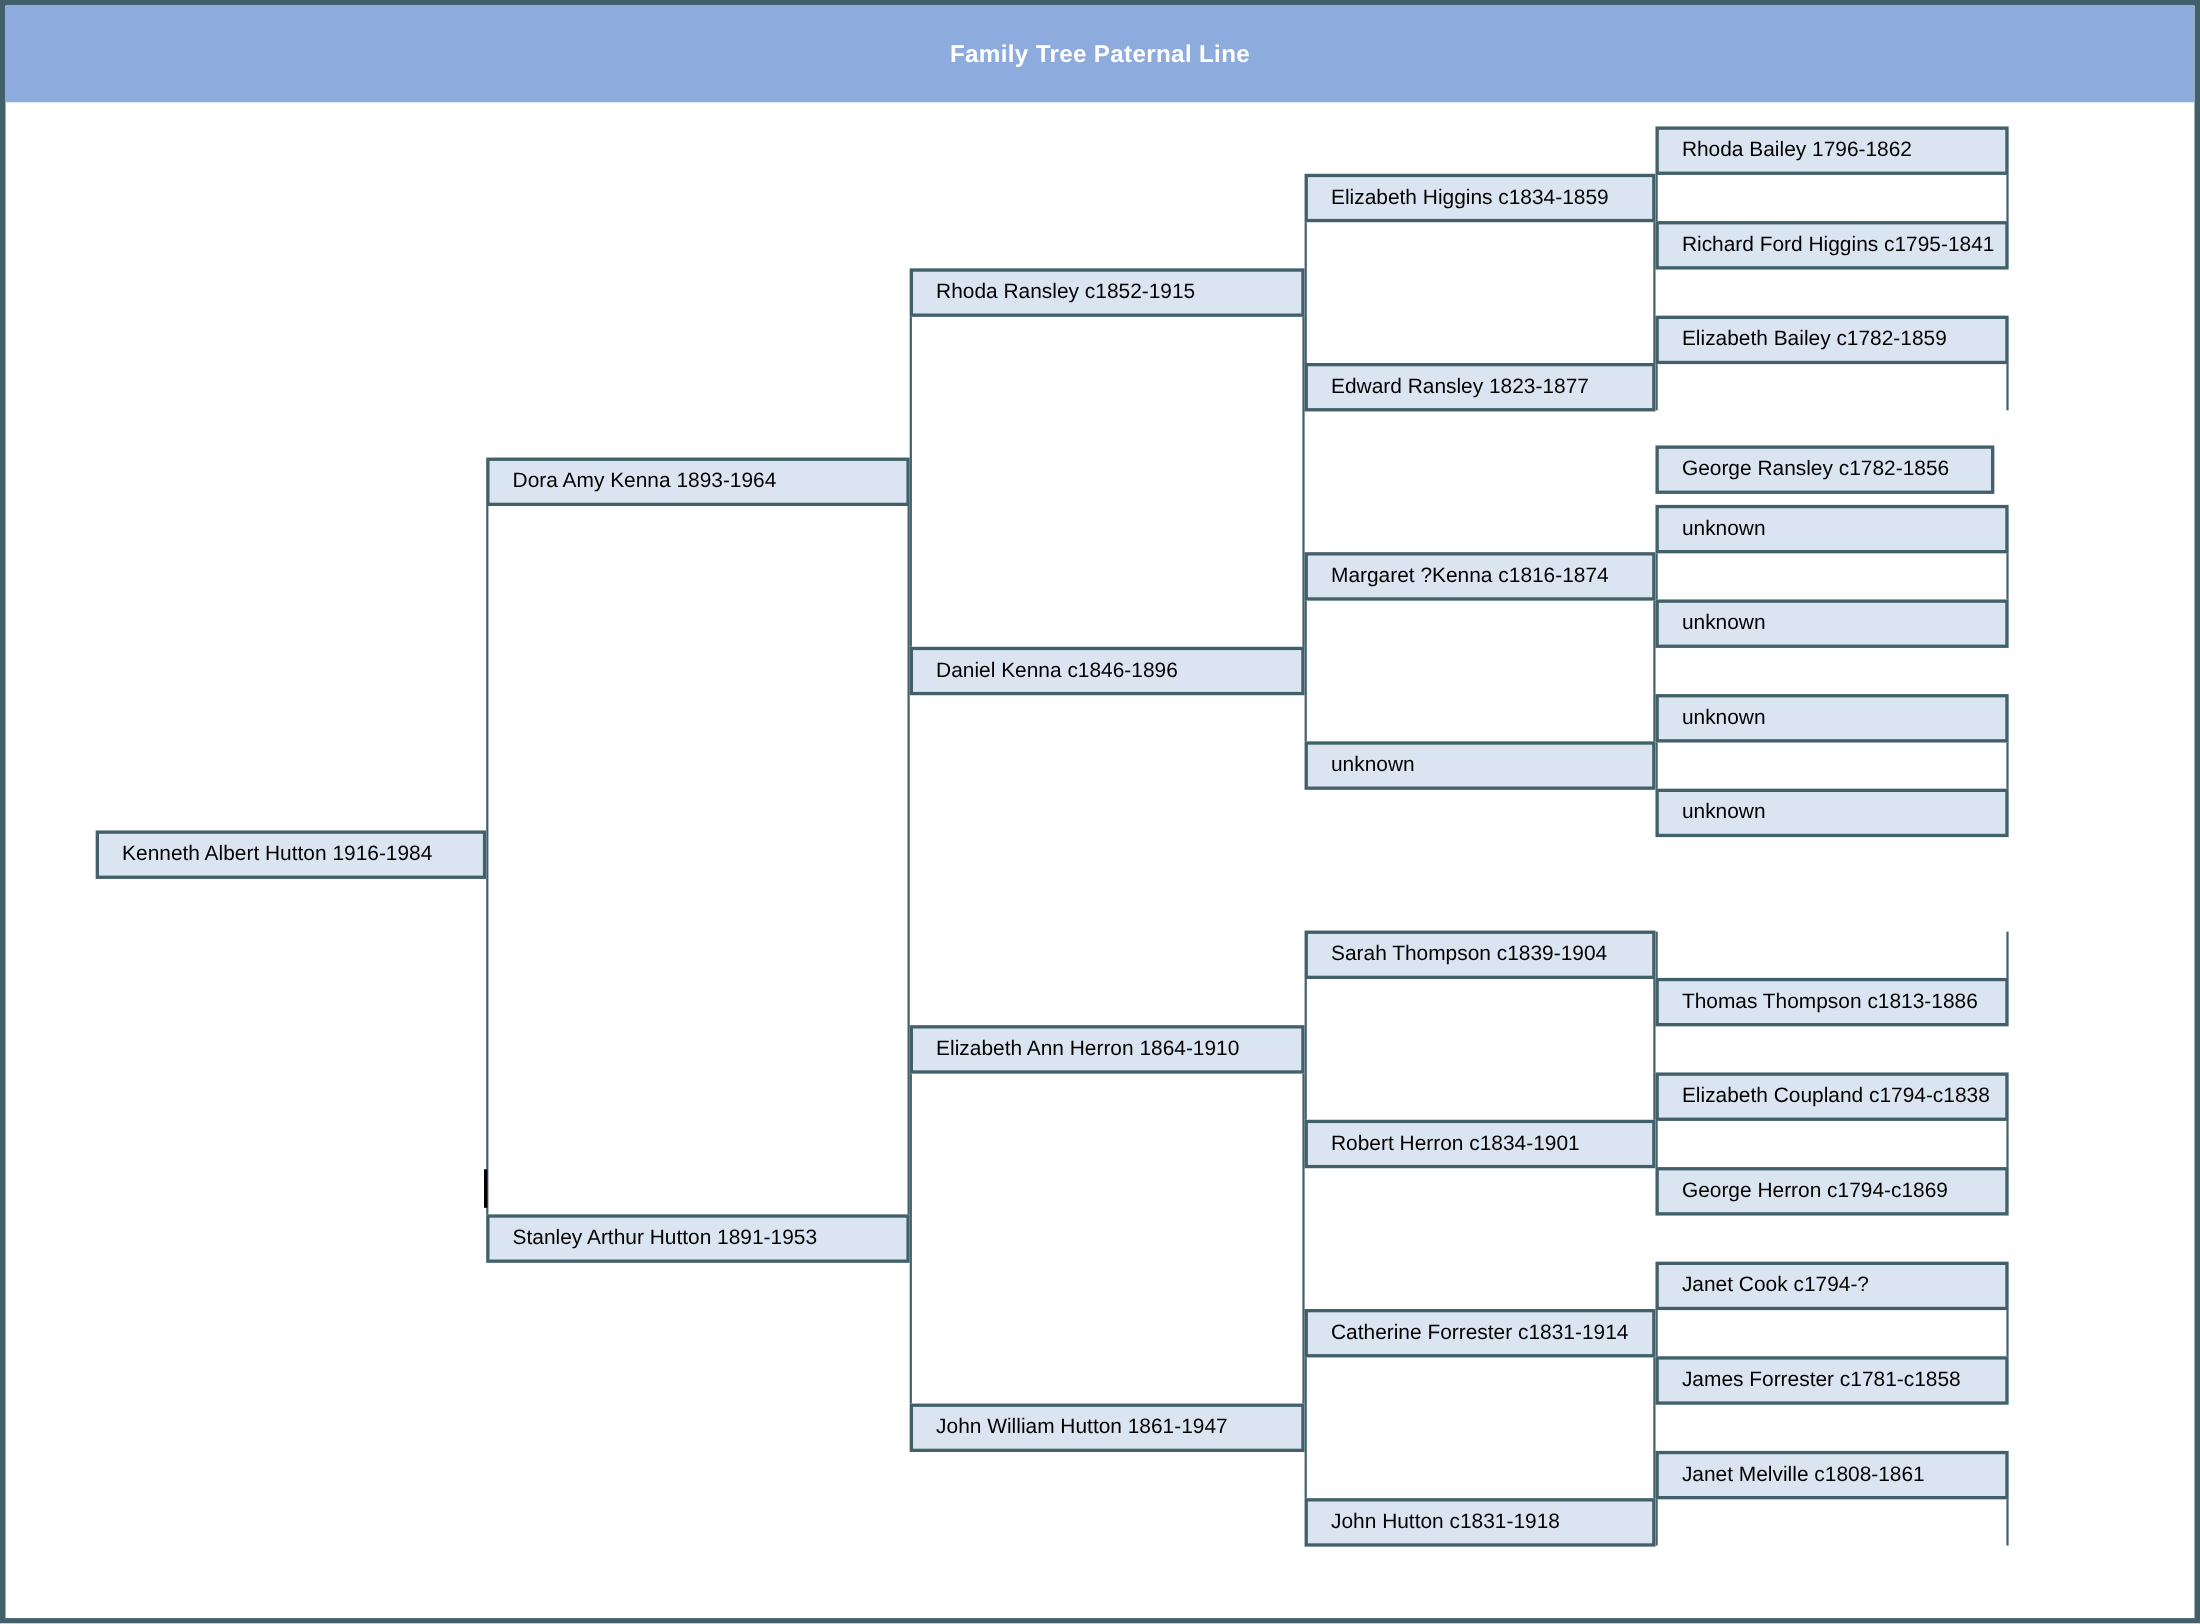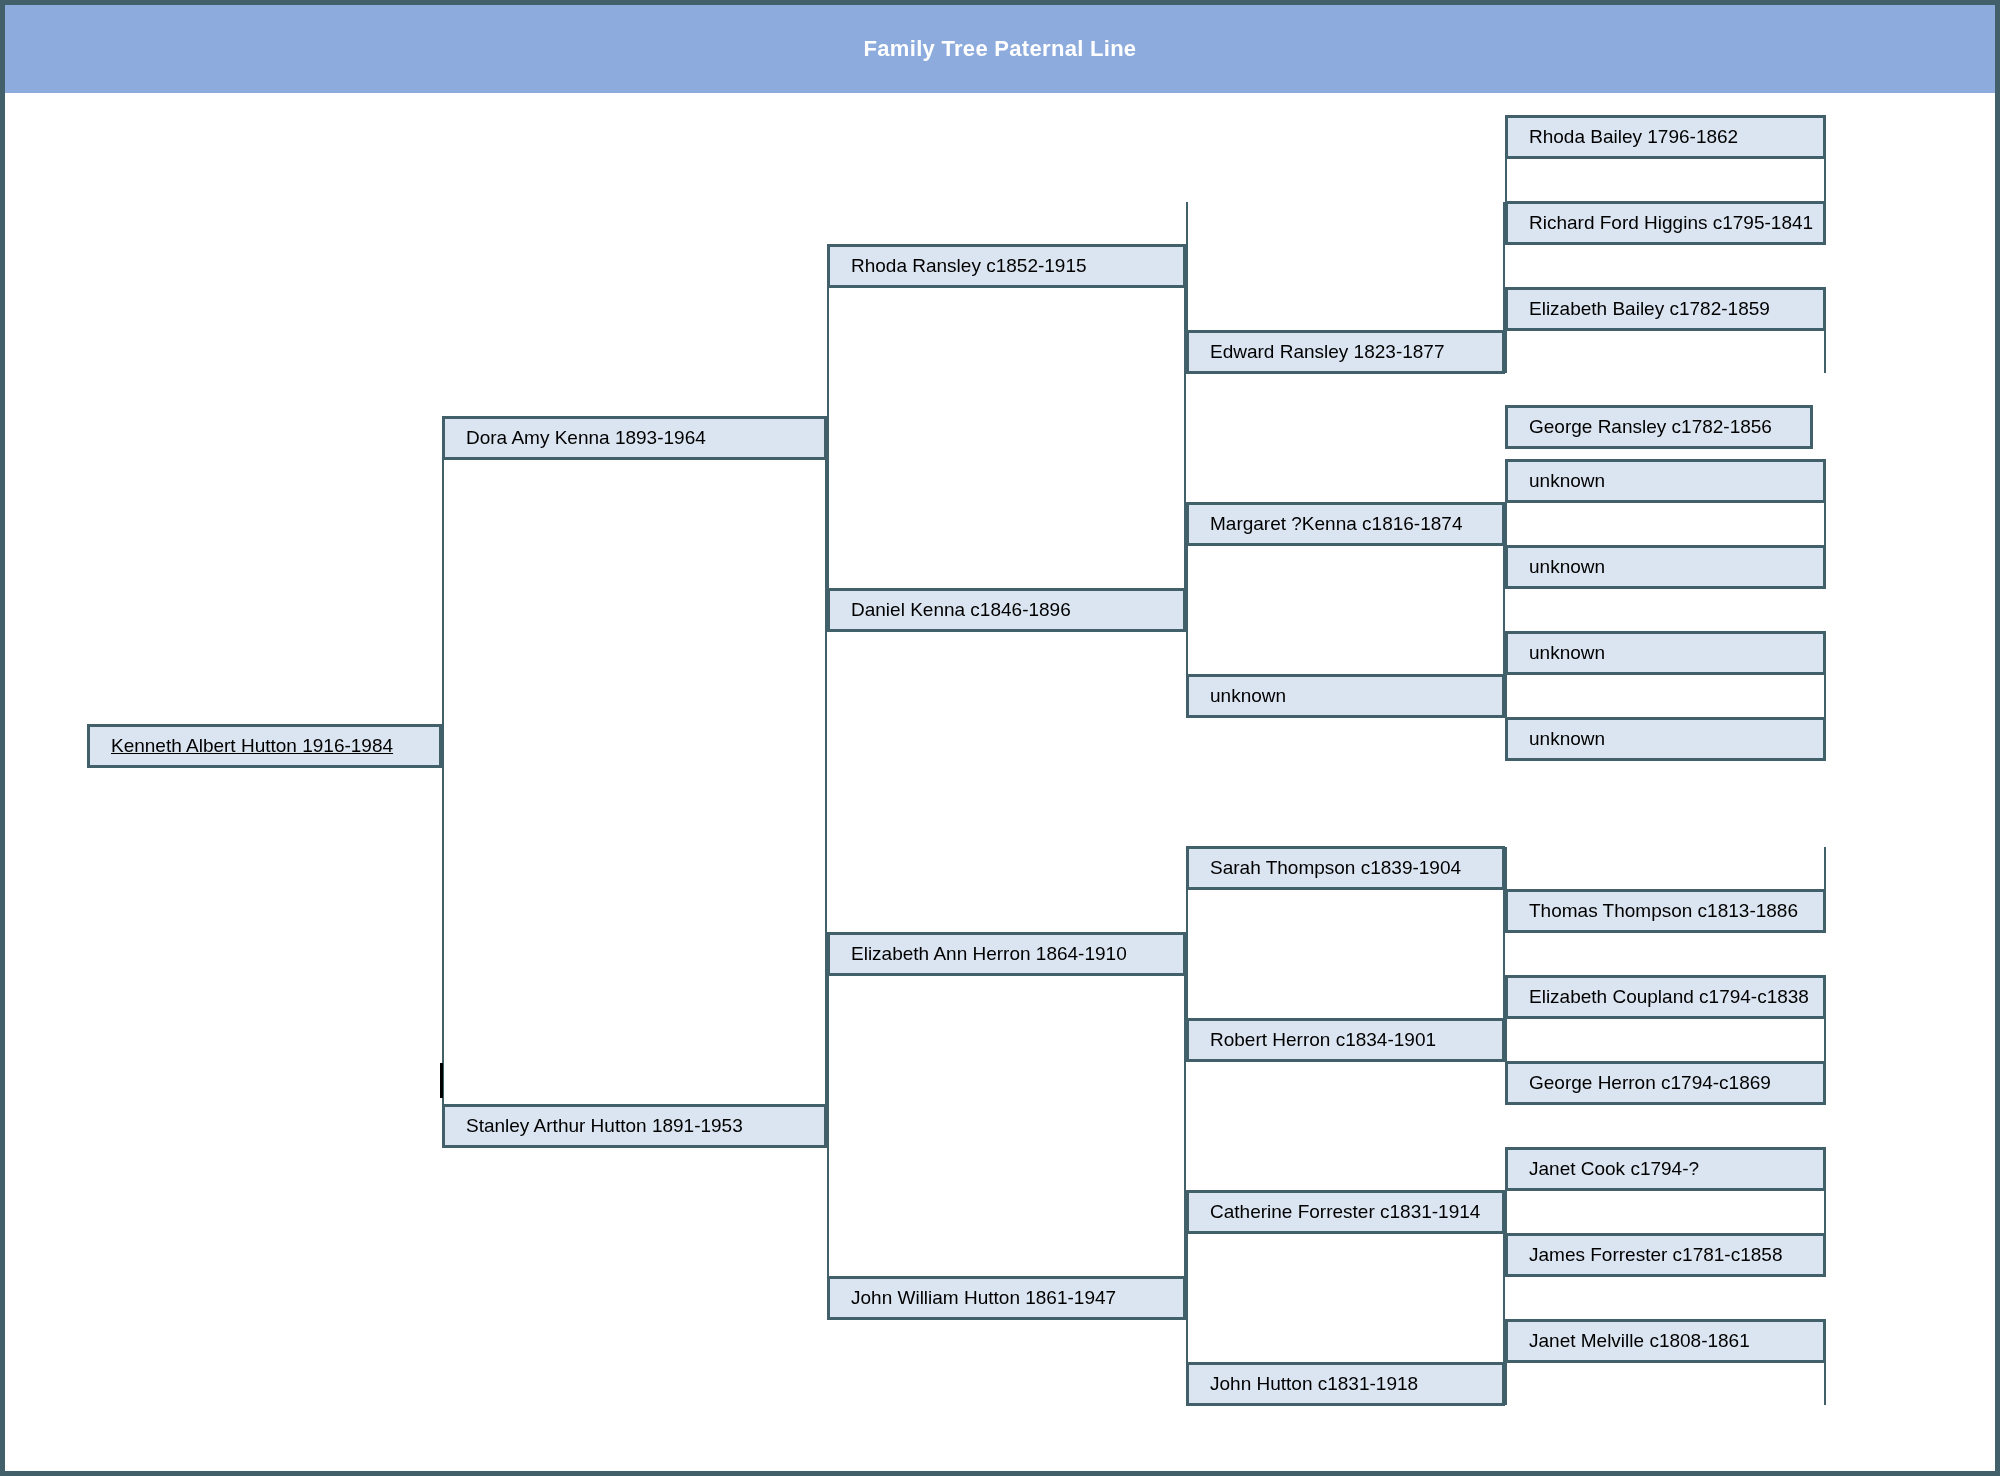--- a/index.html
+++ b/index.html
@@ -53,20 +53,21 @@
 <body>
 
 <div class="page" style="--header-bg: #8dabdc; --title-col: #ffffff; --box-fill: #dbe5f1; --border-col: #426069; --text-col: #000000;">
   <div class="header">
     <span class="title">Family Tree Paternal Line</span>
   </div>
   <div id="chart">
       <div class="person" style="left: 1500px; width: 321px; top: 110px;">Rhoda Bailey 1796-1862</div>
       <div class="person" style="left: 1500px; width: 321px; top: 196px;">Richard Ford Higgins c1795-1841</div>
       <div class="connector" style="left: 1500px; width: 321px; top: 154px; height: 42px;"></div>
+      <div class="person" style="left: 1181px; width: 319px; top: 153px;">Elizabeth Higgins c1834-1859</div>
       <div class="person" style="left: 1500px; width: 321px; top: 282px;">Elizabeth Bailey c1782-1859</div>
       <div class="person" style="left: 1500px; width: 308px; top: 368px; margin-top: 32px;">George Ransley c1782-1856</div>
       <div class="connector" style="left: 1500px; width: 321px; top: 326px; height: 42px;"></div>
       <div class="person" style="left: 1181px; width: 319px; top: 325px;">Edward Ransley 1823-1877</div>
       <div class="connector" style="left: 1181px; width: 319px; top: 197px; height: 128px;"></div>
       <div class="person" style="left: 822px; width: 359px; top: 239px;">Rhoda Ransley c1852-1915</div>
       <div class="person" style="left: 1500px; width: 321px; top: 454px;">unknown</div>
       <div class="person" style="left: 1500px; width: 321px; top: 540px;">unknown</div>
       <div class="connector" style="left: 1500px; width: 321px; top: 498px; height: 42px;"></div>
       <div class="person" style="left: 1181px; width: 319px; top: 497px;">Margaret ?Kenna c1816-1874</div>
@@ -92,16 +93,16 @@
       <div class="connector" style="left: 1500px; width: 321px; top: 1186px; height: 42px;"></div>
       <div class="person" style="left: 1181px; width: 319px; top: 1185px;">Catherine Forrester c1831-1914</div>
       <div class="person" style="left: 1500px; width: 321px; top: 1314px;">Janet Melville c1808-1861</div>
       <div class="connector" style="left: 1500px; width: 321px; top: 1358px; height: 42px;"></div>
       <div class="person" style="left: 1181px; width: 319px; top: 1357px;">John Hutton c1831-1918</div>
       <div class="connector" style="left: 1181px; width: 319px; top: 1229px; height: 128px;"></div>
       <div class="person" style="left: 822px; width: 359px; top: 1271px;">John William Hutton 1861-1947</div>
       <div class="connector" style="left: 822px; width: 359px; top: 971px; height: 300px;"></div>
       <div class="person" style="left: 437px; width: 385px; top: 1099px;">Stanley Arthur Hutton 1891-1953</div>
       <div class="connector" style="left: 437px; width: 385px; top: 455px; height: 644px;"></div>
-      <div class="person" style="left: 82px; width: 355px; top: 719px; text-decoration: underline;">Kenneth Albert Hutton 1916-1984</div>
+      <div class="person" style="left: 82px; width: 355px; top: 750px;">Kenneth Albert Hutton 1916-1984</div>
     </div>
   <div class="stray"></div>
 </div>
 
 </body></html>

